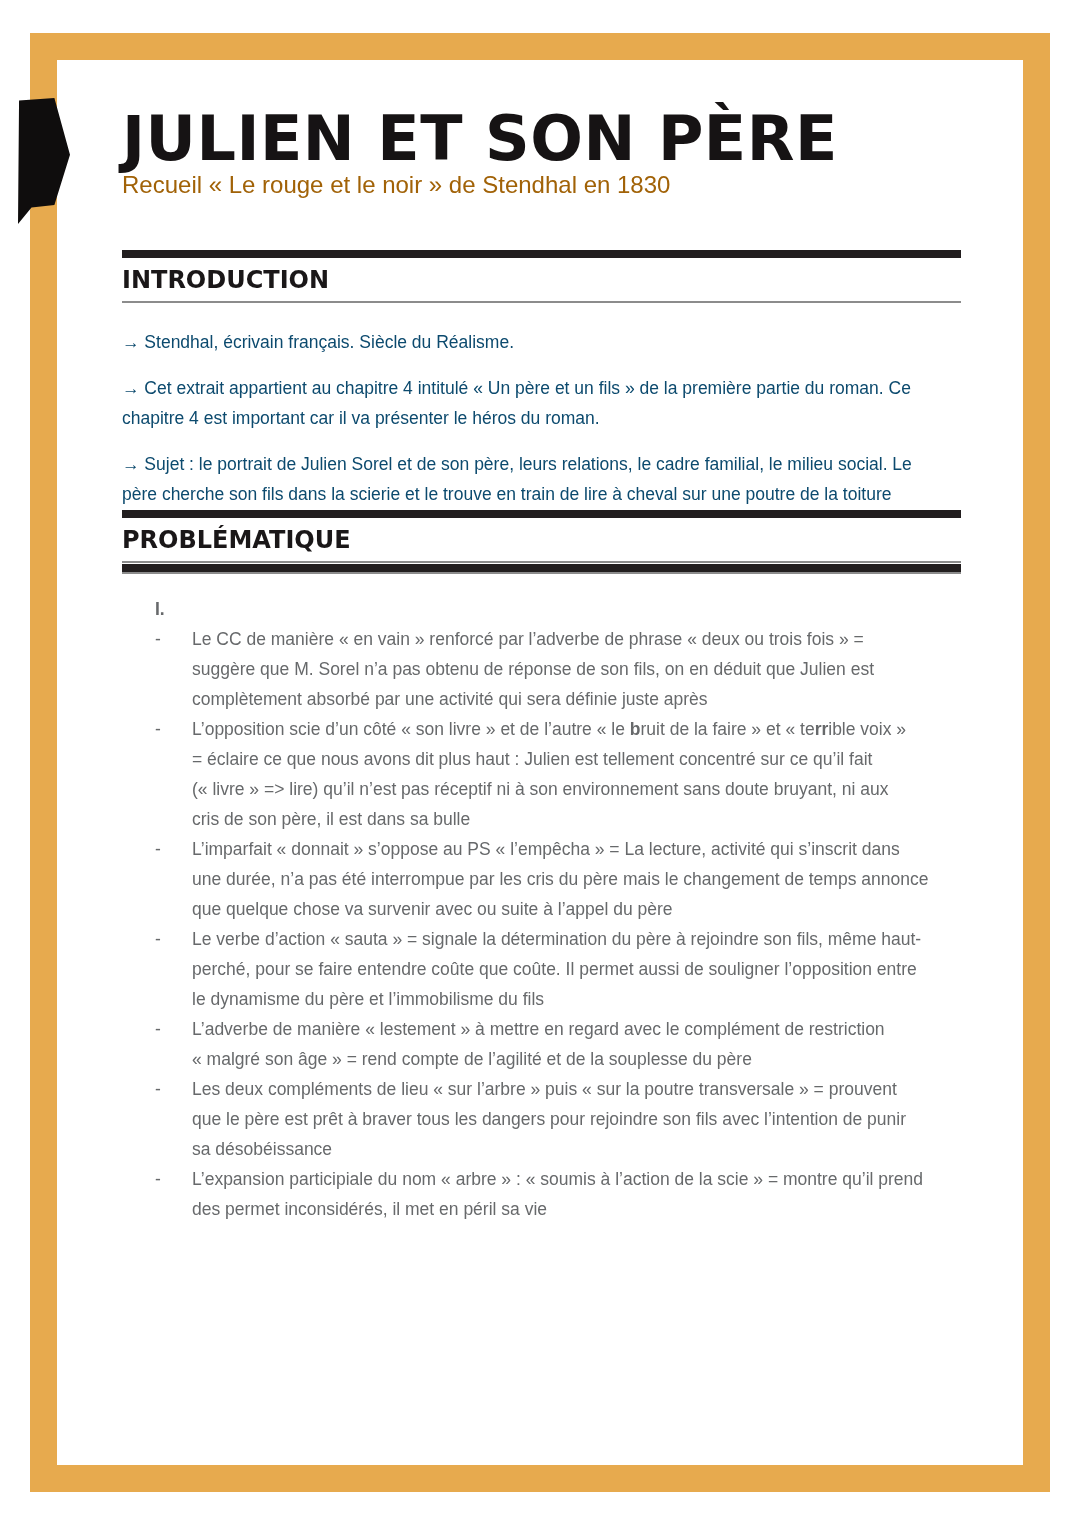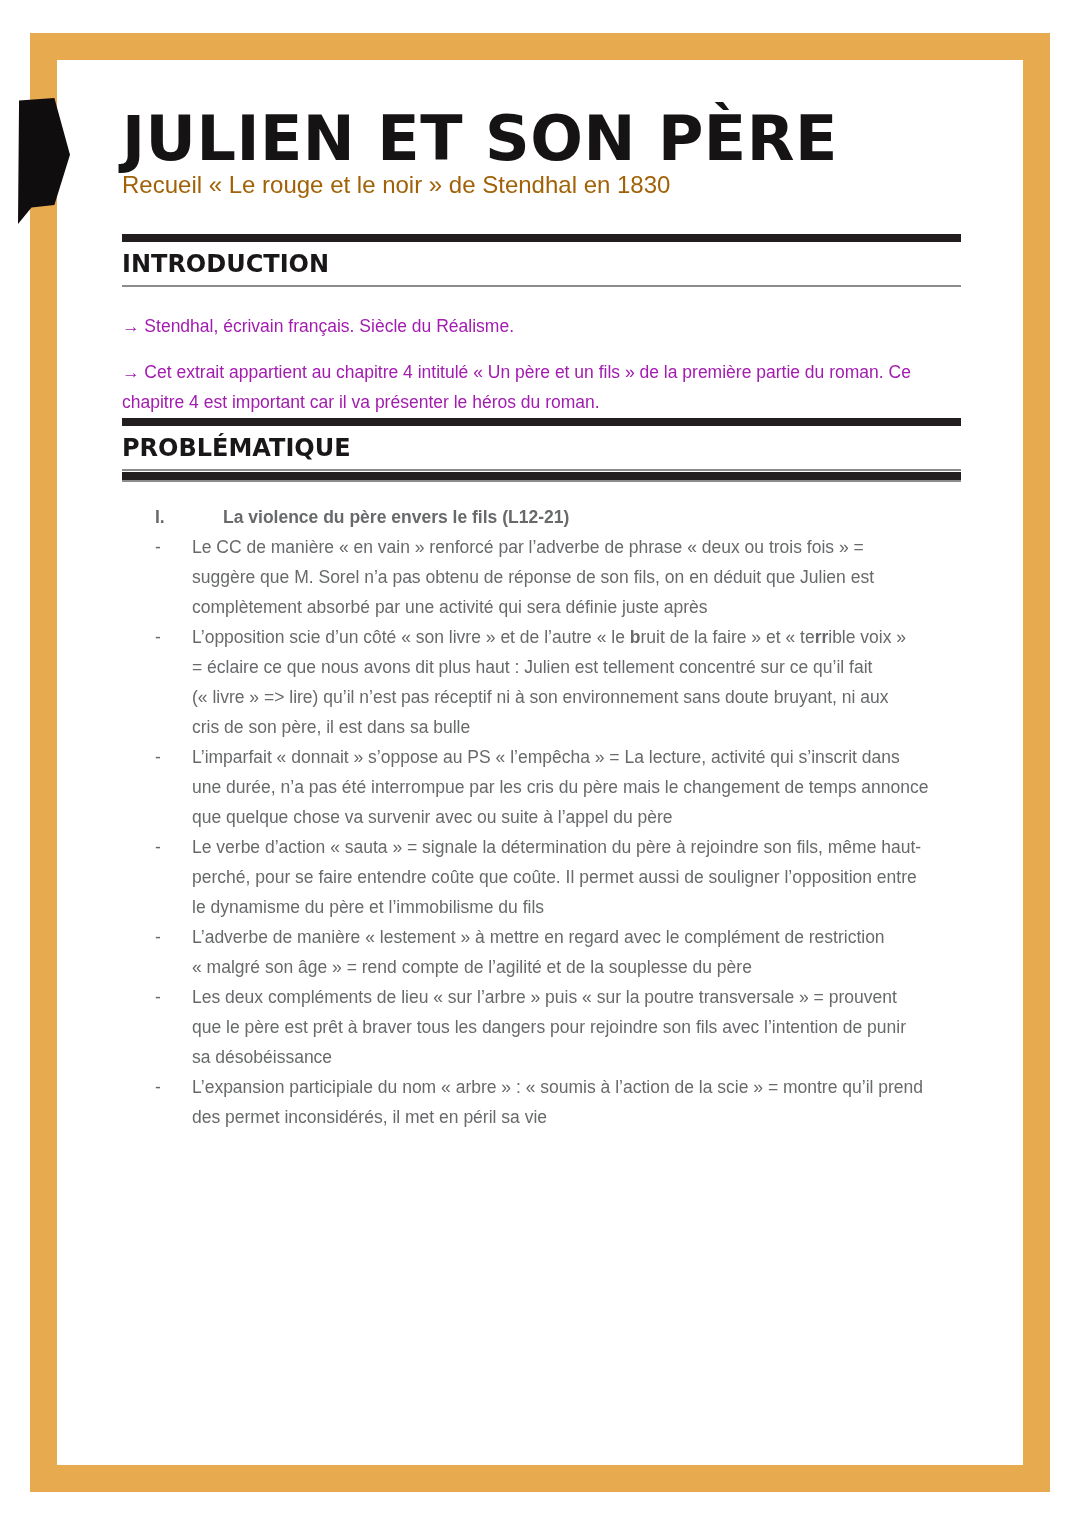--- a/index.html
+++ b/index.html
@@ -49,38 +49,38 @@
     color: #161314;
     letter-spacing: 0.5px;
   }
   .subtitle {
     margin: 1px 0 0 0;
     font-size: 24px;
     line-height: 26px;
     color: #a16207;
   }
   .section { margin-top: 1px; }
-  .section.first { margin-top: 36px; }
+  .section.first { margin-top: 52px; }
   .section-bar { height: 8px; background: #221E1F; }
   .section-heading {
     margin: 0;
     padding: 8px 0 7px 0;
     font-family: "DejaVu Sans", "Liberation Sans", sans-serif;
     font-size: 24px;
     line-height: 28px;
     font-weight: bold;
     color: #1a1718;
   }
   .section-rule { height: 2px; background: #8C8C8C; }
   .sec-body { padding-top: 24px; }
   .sec-body p {
     margin: 0 0 16px 0;
     font-size: 17.5px;
     line-height: 30px;
-    color: #a21caf;
+    color: #0c4a6e;
     white-space: pre-wrap;
   }
   .sec-body p:last-child { margin-bottom: 0; }
   .list {
     padding: 20px 0 0 33px;
     font-size: 17.5px;
     line-height: 30px;
     color: #67696B;
   }
   .subhead { display: flex; font-weight: bold; }
@@ -104,37 +104,38 @@
     </header>
 
     <section class="section first">
       <div class="section-bar"></div>
       <h2 class="section-heading">INTRODUCTION</h2>
       <div class="section-rule"></div>
       <div class="sec-body">
         <p>→ Stendhal, écrivain français. Siècle du Réalisme.</p>
         <p>→ Cet extrait appartient au chapitre 4 intitulé « Un père et un fils » de la première partie du roman. Ce
 chapitre 4 est important car il va présenter le héros du roman.</p>
+        <p>→ Sujet : le portrait de Julien Sorel et de son père, leurs relations, le cadre familial, le milieu social. Le
+père cherche son fils dans la scierie et le trouve en train de lire à cheval sur une poutre de la toiture</p>
       </div>
     </section>
 
     <section class="section">
       <div class="section-bar"></div>
       <h2 class="section-heading">PROBLÉMATIQUE</h2>
       <div class="section-rule"></div>
     </section>
 
     <section class="section">
       <div class="section-bar"></div>
       <div class="section-rule"></div>
 
       <div class="list">
         <div class="subhead">
           <span class="numeral">I.</span>
-          <span class="subtext">La violence du père envers le fils (L12-21)</span>
         </div>
 
         <div class="bullet">
           <span class="dash">-</span>
           <span class="btext"><span>Le CC de manière « en vain » renforcé par l’adverbe de phrase « deux ou trois fois » =
 suggère que M. Sorel n’a pas obtenu de réponse de son fils, on en déduit que Julien est
 complètement absorbé par une activité qui sera définie juste après</span></span>
         </div>
         <div class="bullet">
           <span class="dash">-</span>

